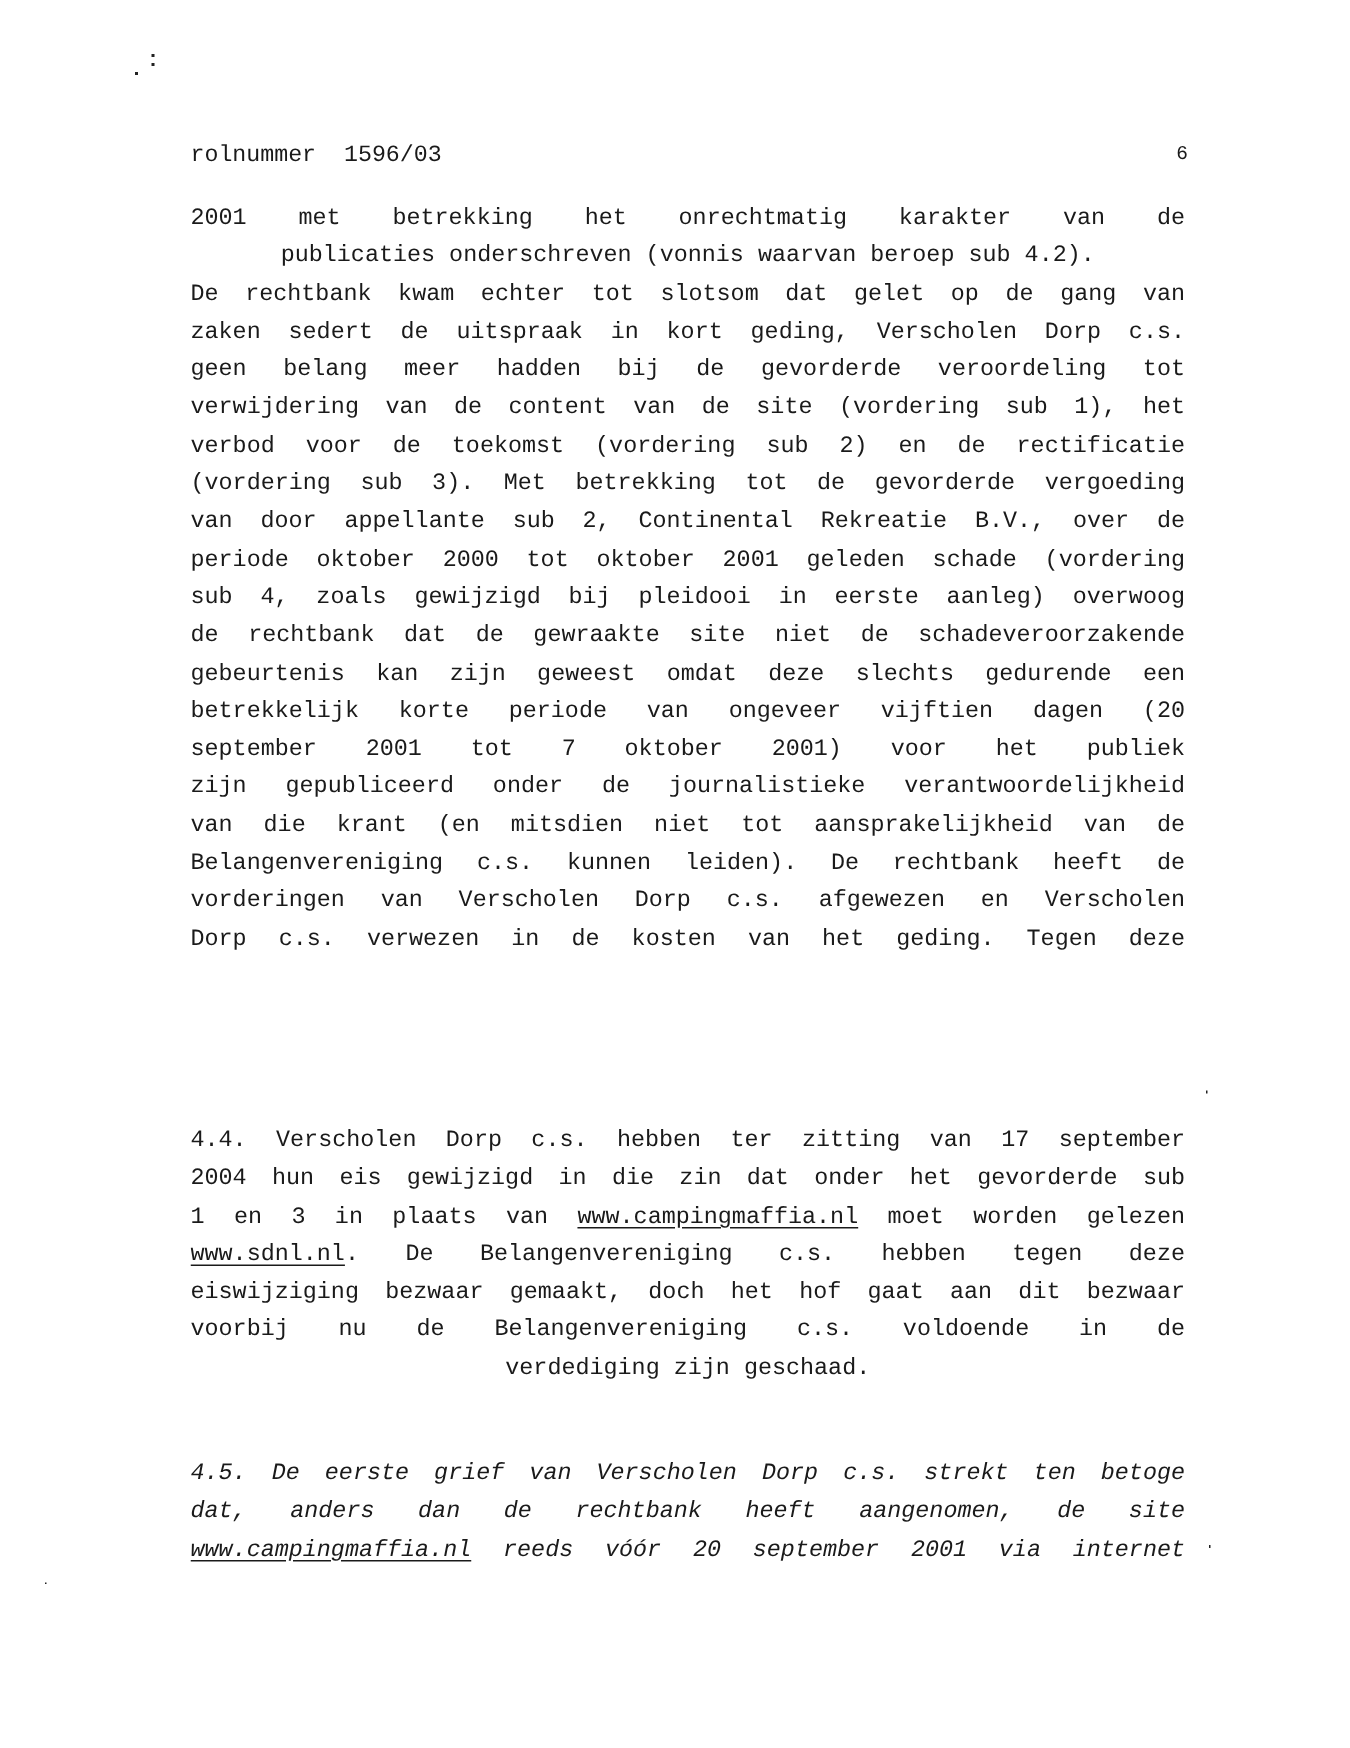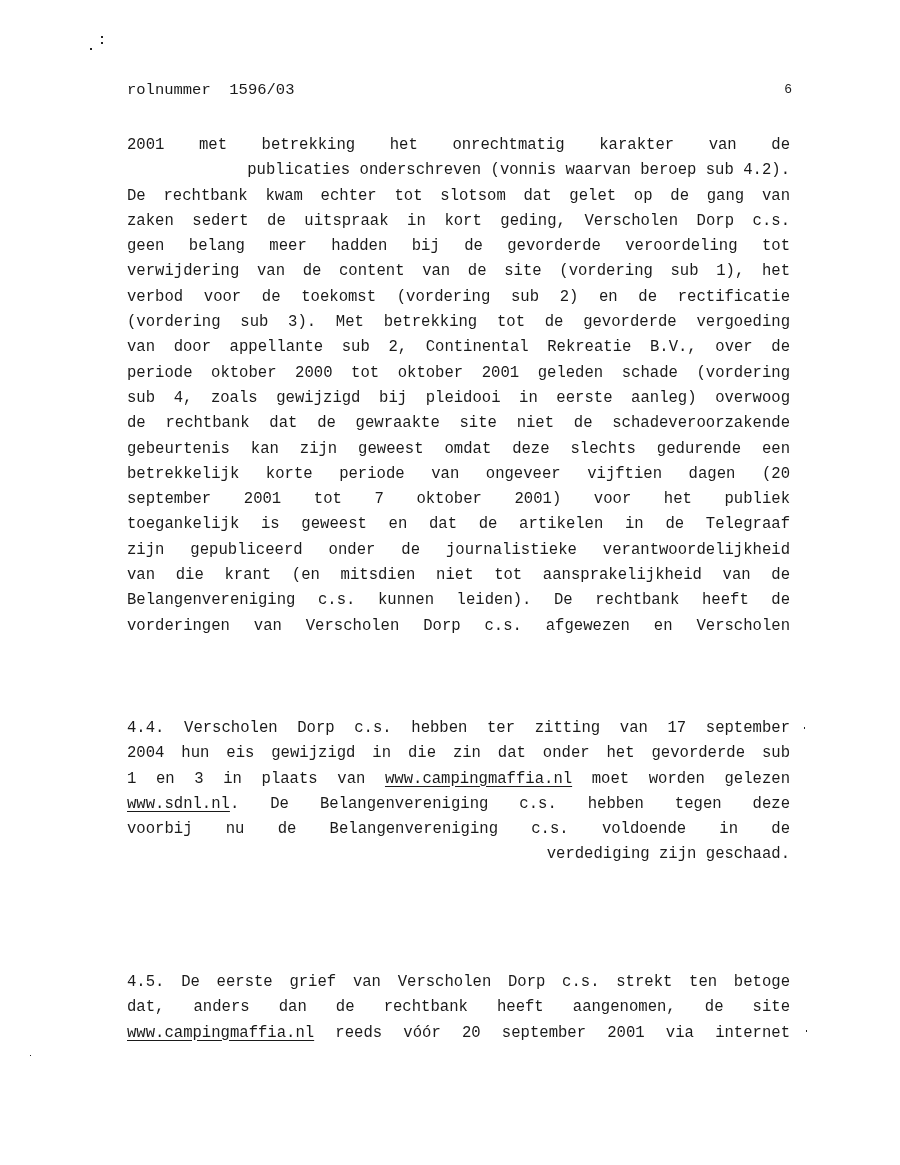--- a/index.html
+++ b/index.html
@@ -20,21 +20,21 @@
       left: 0; top: 0;
       width: 900px; height: 1165px;
     }
     .speck {
       position: absolute;
       background: #222;
     }
     .header {
       position: absolute;
       left: 127px;
-      top: 79px;
+      top: 92px;
       width: 665px;
       height: 22px;
       font-size: 15.5px;
       line-height: 22px;
     }
     .header .rol {
       position: absolute;
       left: 0;
       top: 0;
       white-space: pre;
@@ -57,21 +57,21 @@
       white-space: nowrap;
       overflow: visible;
     }
     .line.j {
       text-align: justify;
       text-align-last: justify;
       white-space: normal;
       overflow: hidden;
     }
     .line.l {
-      text-align: right;
+      text-align: center;
     }
     .link {
       text-decoration: underline;
       text-underline-offset: 3px;
     }
   </style>
 </head>
 <body>
 
 <div class="page">
@@ -97,32 +97,33 @@
       <div class="line j">verwijdering van de content van de site (vordering sub 1), het</div>
       <div class="line j">verbod voor de toekomst (vordering sub 2) en de rectificatie</div>
       <div class="line j">(vordering sub 3). Met betrekking tot de gevorderde vergoeding</div>
       <div class="line j">van door appellante sub 2, Continental Rekreatie B.V., over de</div>
       <div class="line j">periode oktober 2000 tot oktober 2001 geleden schade (vordering</div>
       <div class="line j">sub 4, zoals gewijzigd bij pleidooi in eerste aanleg) overwoog</div>
       <div class="line j">de rechtbank dat de gewraakte site niet de schadeveroorzakende</div>
       <div class="line j">gebeurtenis kan zijn geweest omdat deze slechts gedurende een</div>
       <div class="line j">betrekkelijk korte periode van ongeveer vijftien dagen (20</div>
       <div class="line j">september 2001 tot 7 oktober 2001) voor het publiek</div>
-      <div class="line j">toegankelijk is geweest en dat de artikelen in de Telegraaf</div>
       <div class="line j">zijn gepubliceerd onder de journalistieke verantwoordelijkheid</div>
       <div class="line j">van die krant (en mitsdien niet tot aansprakelijkheid van de</div>
       <div class="line j">Belangenvereniging c.s. kunnen leiden). De rechtbank heeft de</div>
       <div class="line j">vorderingen van Verscholen Dorp c.s. afgewezen en Verscholen</div>
+      <div class="line j">Dorp c.s. verwezen in de kosten van het geding. Tegen deze</div>
     </div>
-  <div class="block" id="para-1" style="top:716px;">
+  <div class="block" id="para-1" style="top:748px;">
       <div class="line j">4.4. Verscholen Dorp c.s. hebben ter zitting van 17 september</div>
       <div class="line j">2004 hun eis gewijzigd in die zin dat onder het gevorderde sub</div>
       <div class="line j"><span>1 en 3 in plaats van </span><span class="link">www.campingmaffia.nl</span><span> moet worden gelezen</span></div>
       <div class="line j"><span class="link">www.sdnl.nl</span><span>. De Belangenvereniging c.s. hebben tegen deze</span></div>
+      <div class="line j">eiswijziging bezwaar gemaakt, doch het hof gaat aan dit bezwaar</div>
       <div class="line j">voorbij nu de Belangenvereniging c.s. voldoende in de</div>
       <div class="line l">verdediging zijn geschaad.</div>
     </div>
-  <div class="block" id="para-2" style="top:970px;">
+  <div class="block" id="para-2" style="top:970px;font-style:italic;">
       <div class="line j">4.5. De eerste grief van Verscholen Dorp c.s. strekt ten betoge</div>
       <div class="line j">dat, anders dan de rechtbank heeft aangenomen, de site</div>
       <div class="line j"><span class="link">www.campingmaffia.nl</span><span> reeds vóór 20 september 2001 via internet</span></div>
     </div>
 </div>
 
 </body></html>

